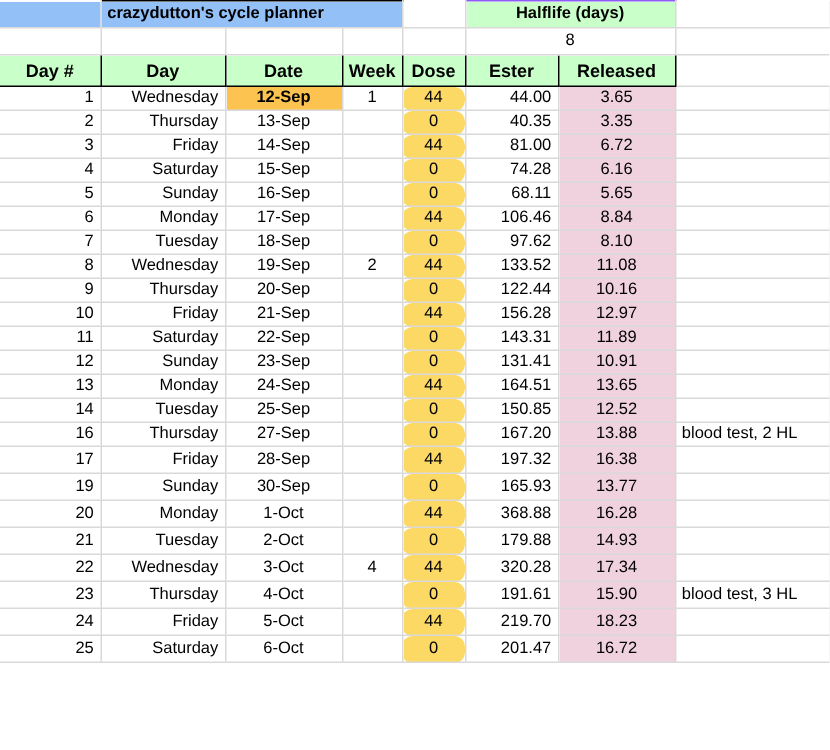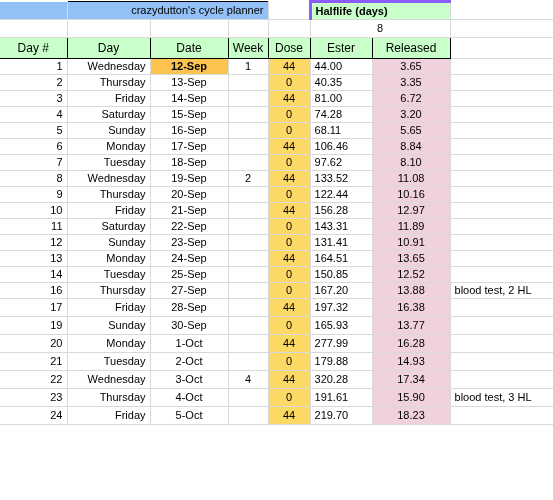--- a/index.html
+++ b/index.html
@@ -43,71 +43,71 @@
 
   
   tr.r-banner td { height: 18px; border-bottom: 1px solid #d9d9d9; }
   .banner-blank-left {
     background: #93c0f7;
     border-right: 1px solid #000000;
     border-bottom: 1px solid #000000;
   }
   .banner-title {
     background: #93c0f7;
-    text-align: right;
-    font-weight: normal;
+    text-align: left;
+    font-weight: bold;
     font-size: 12px;
     border: 1px solid #000000;
   }
   .banner-gap {
     background: #ffffff;
     border-right: 1px solid #d9d9d9;
   }
   .banner-halflife {
     background: #c9ffc9;
-    text-align: left;
+    text-align: center;
     font-weight: bold;
     font-size: 12px;
-    border: 3px solid #8b5cf6;
+    border: 1px solid #8b5cf6;
   }
   .banner-empty { background: #ffffff; border-right: none; border-bottom: none; }
 
   
   tr.r-hlvalue td { height: 18px; background: #ffffff; }
   .hl-value { text-align: center; border-right: 1px solid #000000; }
   .hl-left-border { border-left: 1px solid #000000; }
 
   
   tr.r-head td {
     height: 21px;
     background: #c9ffc9;
     text-align: center;
-    font-weight: normal;
+    font-weight: bold;
     font-size: 12px;
     border: 1px solid #000000;
   }
   tr.r-head td.head-daynum {
     border-left: none;
     border-top: 1px solid #000000;
   }
   tr.r-head td.head-nonecell {
     background: #ffffff;
     border: none;
     border-bottom: 1px solid #d9d9d9;
   }
 
   
   tr.r-data td { height: 16px; background: #ffffff; }
   tr.r-data.tall td { height: 18px; }
   .cell-daynum { text-align: right; }
   .cell-day    { text-align: right; border-radius: 8px; }
   .cell-date   { text-align: center; }
   .cell-week   { text-align: center; }
-  .cell-dose   { text-align: center; background: #fcd965 !important; }
-  .cell-ester  { text-align: left; }
+  .cell-dose   { text-align: center; background: #fcd965 !important; border-radius: 7px; }
+  .cell-ester  { text-align: right; }
   .cell-rel    { text-align: center; background: #f0d2de !important; }
   .cell-note   { text-align: left; padding-left: 10px; border-right: none; }
   .date-first  { background: #fcc350 !important; font-weight: bold; margin-left: 12px; }
 </style>
 </head>
 <body>
 
 <table class="sheet">
   <colgroup>
     <col class="c-daynum">
@@ -179,21 +179,21 @@
         <td class="cell-rel">6.72</td>
         <td class="cell-note"></td>
       </tr>
       <tr class="r-data">
         <td class="cell-daynum">4</td>
         <td class="cell-day">Saturday</td>
         <td class="cell-date">15-Sep</td>
         <td class="cell-week"></td>
         <td class="cell-dose">0</td>
         <td class="cell-ester">74.28</td>
-        <td class="cell-rel">3.20</td>
+        <td class="cell-rel">6.16</td>
         <td class="cell-note"></td>
       </tr>
       <tr class="r-data">
         <td class="cell-daynum">5</td>
         <td class="cell-day">Sunday</td>
         <td class="cell-date">16-Sep</td>
         <td class="cell-week"></td>
         <td class="cell-dose">0</td>
         <td class="cell-ester">68.11</td>
         <td class="cell-rel">5.65</td>
@@ -318,21 +318,21 @@
         <td class="cell-ester">165.93</td>
         <td class="cell-rel">13.77</td>
         <td class="cell-note"></td>
       </tr>
       <tr class="r-data tall">
         <td class="cell-daynum">20</td>
         <td class="cell-day">Monday</td>
         <td class="cell-date">1-Oct</td>
         <td class="cell-week"></td>
         <td class="cell-dose">44</td>
-        <td class="cell-ester">277.99</td>
+        <td class="cell-ester">368.88</td>
         <td class="cell-rel">16.28</td>
         <td class="cell-note"></td>
       </tr>
       <tr class="r-data tall">
         <td class="cell-daynum">21</td>
         <td class="cell-day">Tuesday</td>
         <td class="cell-date">2-Oct</td>
         <td class="cell-week"></td>
         <td class="cell-dose">0</td>
         <td class="cell-ester">179.88</td>
@@ -362,14 +362,24 @@
       <tr class="r-data tall">
         <td class="cell-daynum">24</td>
         <td class="cell-day">Friday</td>
         <td class="cell-date">5-Oct</td>
         <td class="cell-week"></td>
         <td class="cell-dose">44</td>
         <td class="cell-ester">219.70</td>
         <td class="cell-rel">18.23</td>
         <td class="cell-note"></td>
       </tr>
+      <tr class="r-data tall">
+        <td class="cell-daynum">25</td>
+        <td class="cell-day">Saturday</td>
+        <td class="cell-date">6-Oct</td>
+        <td class="cell-week"></td>
+        <td class="cell-dose">0</td>
+        <td class="cell-ester">201.47</td>
+        <td class="cell-rel">16.72</td>
+        <td class="cell-note"></td>
+      </tr>
     </tbody>
 </table>
 
 </body></html>

